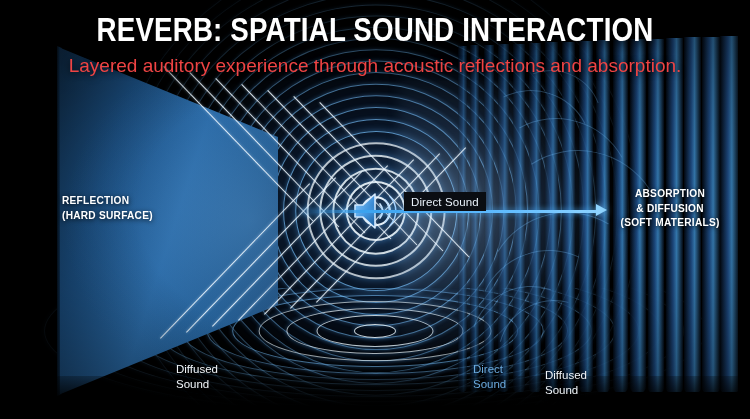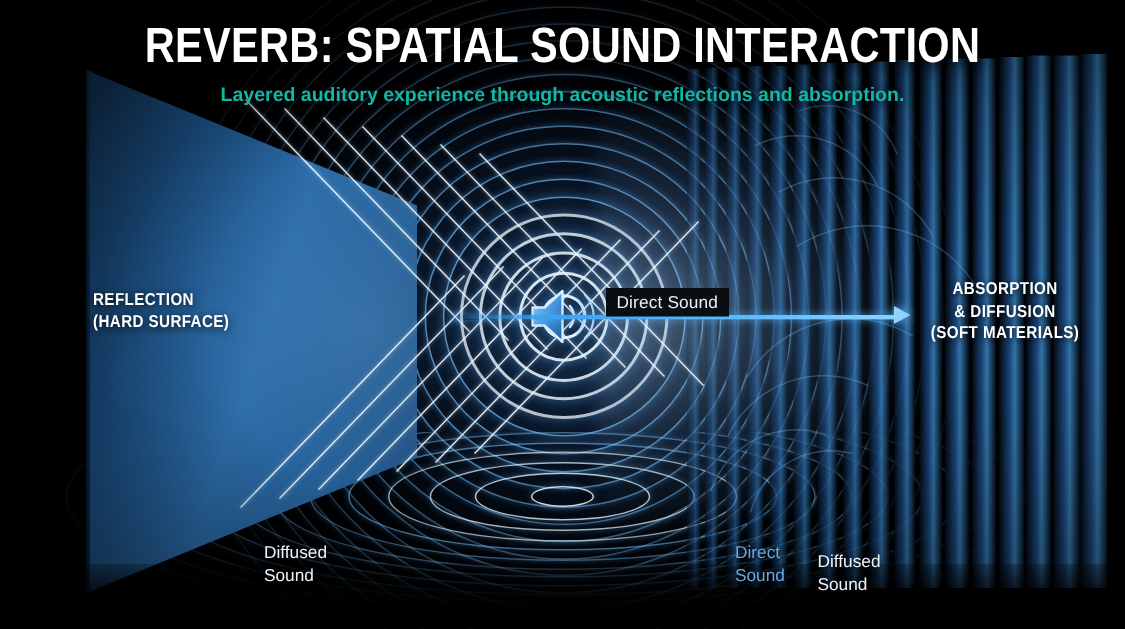--- a/index.html
+++ b/index.html
@@ -67,35 +67,35 @@
   .arrow-tag{position:absolute;left:404px;top:192px;height:19px;
     background:#0a0d12;display:flex;align-items:center;padding:0 7px;}
   .arrow-tag span{color:#e9f2fa;font-size:11.5px;letter-spacing:.1px;white-space:nowrap;}
 
   
   .header{position:absolute;left:0;top:0;width:750px;text-align:center;z-index:40;}
   .title{margin:13px 0 0;color:#fff;font-size:33px;line-height:1;
     font-weight:bold;letter-spacing:.2px;
     transform:scaleX(.84);transform-origin:50% 50%;
     text-shadow:0 2px 10px rgba(0,0,0,.95),0 0 24px rgba(0,0,0,.8);}
-  .subtitle{margin:9px 0 0;color:#14b8a6;font-size:13px;font-weight:700;
+  .subtitle{margin:9px 0 0;color:#ef4444;font-size:19px;font-weight:400;
     text-shadow:0 1px 7px rgba(0,0,0,.95);}
 
   
   .side-label{position:absolute;color:#fff;font-weight:bold;font-size:11.5px;
     line-height:1.28;letter-spacing:.3px;z-index:35;
     transform:scaleX(.88);text-shadow:0 1px 6px rgba(0,0,0,.9);}
   #label-reflection{left:62px;top:193px;transform-origin:0 50%;}
   #label-absorption{right:18px;top:186px;text-align:center;transform-origin:100% 50%;}
 
   
   .cap{position:absolute;font-size:11.5px;line-height:1.3;z-index:35;
     text-shadow:0 1px 6px rgba(0,0,0,.95);white-space:pre-line;}
   #cap-reflected{left:176px;top:362px;color:#f0f4f8;}
-  #cap-direct{left:490px;top:362px;color:#6aa9dd;}
+  #cap-direct{left:473px;top:362px;color:#6aa9dd;}
   #cap-diffused{left:545px;top:368px;color:#f0f4f8;}
 
   
   .vignette{position:absolute;inset:0;pointer-events:none;
     background:radial-gradient(ellipse 78% 86% at 50% 50%, rgba(0,0,0,0) 40%, rgba(0,0,0,.55) 80%, rgba(0,0,0,.92) 100%);}
   .floor-fade{position:absolute;left:0;top:376px;width:750px;height:43px;
     background:linear-gradient(180deg,rgba(0,0,0,.25),#000 70%);pointer-events:none;}
 </style>
 </head>
 <body>

